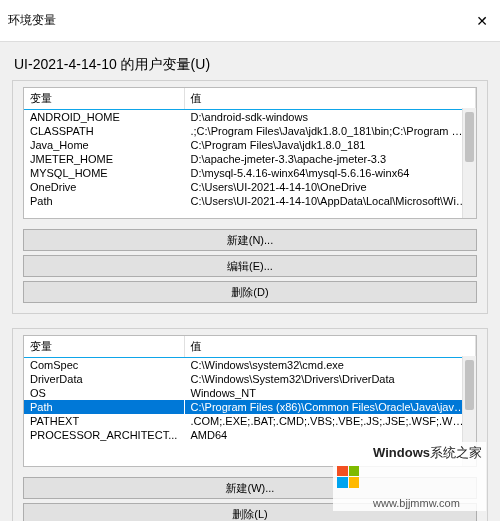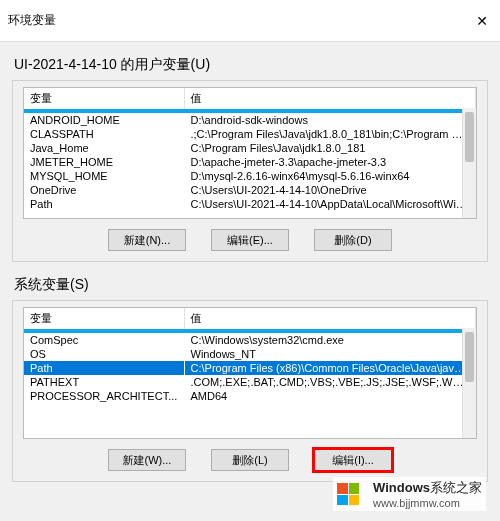--- a/index.html
+++ b/index.html
@@ -39,21 +39,21 @@
       position: relative;
     }
     table {
       width: 100%;
       border-collapse: collapse;
       font-size: 11px;
       table-layout: fixed;
     }
     thead th {
       background: #fff;
-      border-bottom: 4px solid #0ea5e9;
+      border-bottom: 1px solid #0ea5e9;
       border-right: 1px solid #e0e0e0;
       text-align: left;
       padding: 3px 6px;
       font-weight: normal;
       position: sticky;
       top: 0;
     }
     tbody td {
       padding: 1px 6px;
       border-right: 1px solid transparent;
@@ -76,23 +76,24 @@
     }
     .scrollbar .thumb {
       position: absolute;
       left: 2px; right: 2px;
       top: 4px; height: 50px;
       background: #c2c2c2;
       border-radius: 2px;
     }
     .btnrow {
       display: flex;
-      justify-content: center;
-      gap: 25px;
+      justify-content: flex-start;
+      gap: 4px;
       margin-top: 10px;
+      flex-direction: column;
     }
     .btn {
       min-width: 78px;
       height: 22px;
       background: #e1e1e1;
       border: 1px solid #adadad;
       font-size: 11px;
       cursor: pointer;
       display: inline-flex;
       align-items: center;
@@ -108,21 +109,21 @@
       bottom: 10px;
       right: 14px;
       display: flex;
       align-items: center;
       gap: 14px;
       font-size: 13px;
       color: #222;
       background: rgba(255,255,255,0.85);
       padding: 2px 4px;
     }
-    .watermark .url { font-size: 11px; color: #555; display:block; }
+    .watermark .url { font-size: 11px; color: #555; display:block;margin-top:35px; }
     .winlogo { width: 22px; height: 22px; display:grid; grid-template: 1fr 1fr / 1fr 1fr; gap:1px;}
     .winlogo div:nth-child(1){background:#f25022;}
     .winlogo div:nth-child(2){background:#7fba00;}
     .winlogo div:nth-child(3){background:#00a4ef;}
     .winlogo div:nth-child(4){background:#ffb900;}
     .section-heading { font-size: 14px; margin: 4px 0 6px 2px; }
   </style>
 </head>
 <body>
 
@@ -159,21 +160,21 @@
             <tr>
               <td>Java_Home</td>
               <td>C:\Program Files\Java\jdk1.8.0_181</td>
             </tr>
             <tr>
               <td>JMETER_HOME</td>
               <td>D:\apache-jmeter-3.3\apache-jmeter-3.3</td>
             </tr>
             <tr>
               <td>MYSQL_HOME</td>
-              <td>D:\mysql-2.6.16-winx64\mysql-5.6.16-winx64</td>
+              <td>D:\mysql-5.4.16-winx64\mysql-5.6.16-winx64</td>
             </tr>
             <tr>
               <td>OneDrive</td>
               <td>C:\Users\UI-2021-4-14-10\OneDrive</td>
             </tr>
             <tr>
               <td>Path</td>
               <td>C:\Users\UI-2021-4-14-10\AppData\Local\Microsoft\Window...</td>
             </tr>
           </tbody>
@@ -182,40 +183,43 @@
           <div class="thumb"></div>
         </div>
     </div>
     <div class="btnrow">
       <button class="btn">新建(N)...</button>
       <button class="btn">编辑(E)...</button>
       <button class="btn">删除(D)</button>
     </div>
   </div>
 
-  <div class="section-heading">系统变量(S)</div>
   <div class="group" style="padding-top:6px;">
     <div class="tablewrap">
       <table>
         <colgroup>
             <col class="col-name">
             <col class="col-val">
           </colgroup>
         <thead>
           <tr>
             <th>变量</th>
             <th>值</th>
           </tr>
         </thead>
         <tbody id="sys-rows">
             <tr>
               <td>ComSpec</td>
               <td>C:\Windows\system32\cmd.exe</td>
             </tr>
             <tr>
+              <td>DriverData</td>
+              <td>C:\Windows\System32\Drivers\DriverData</td>
+            </tr>
+            <tr>
               <td>OS</td>
               <td>Windows_NT</td>
             </tr>
             <tr class="selected">
               <td>Path</td>
               <td>C:\Program Files (x86)\Common Files\Oracle\Java\javapath;C:...</td>
             </tr>
             <tr>
               <td>PATHEXT</td>
               <td>.COM;.EXE;.BAT;.CMD;.VBS;.VBE;.JS;.JSE;.WSF;.WSH;.MSC</td>

